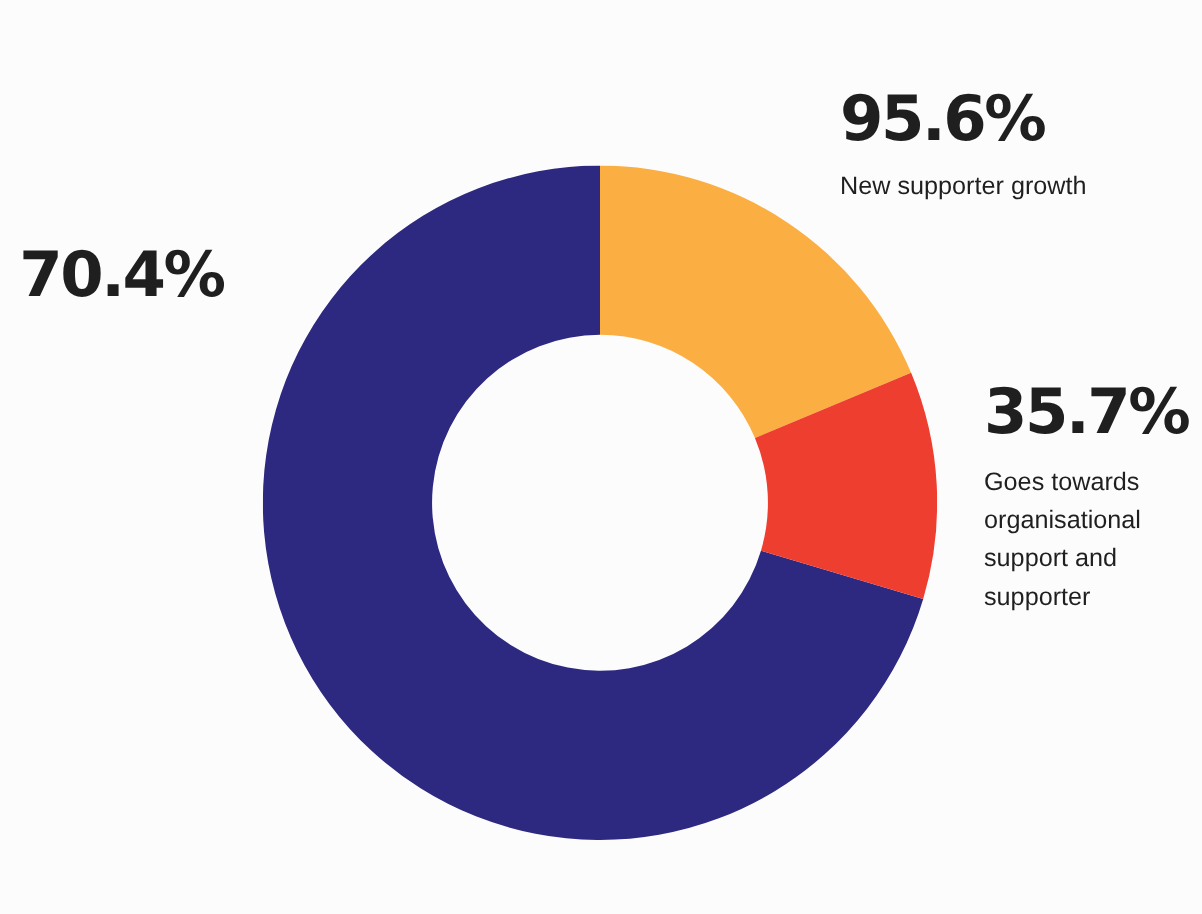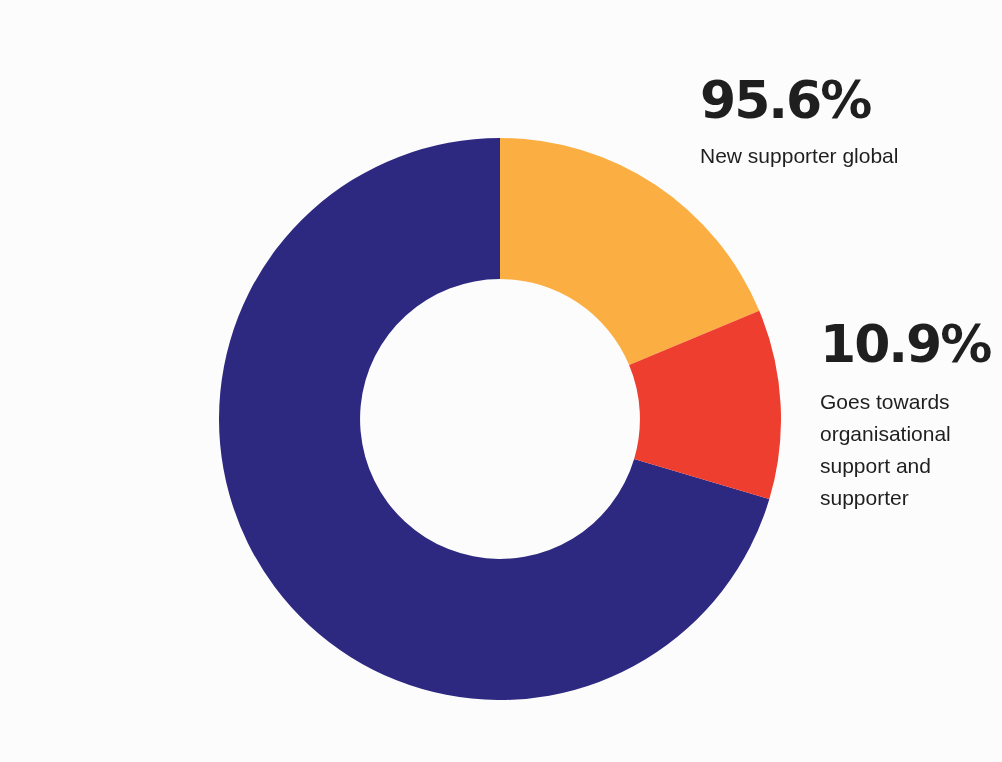--- a/index.html
+++ b/index.html
@@ -93,25 +93,26 @@
     <svg id="donut-svg" viewBox="0 0 562 562">
       <g id="slice-group">
           <path d="M 550.3446227138826 361.09041275406327 A 281 281 0 1 1 280.99999999999994 0 L 281 141.062 A 139.938 139.938 0 1 0 415.13362211151355 320.88502555152354 Z" fill="#2e2980"></path>
           <path d="M 281 0 A 281 281 0 0 1 540.2710399035022 172.65089817005156 L 410.1169778719441 227.04214728868567 A 139.938 139.938 0 0 0 281 141.062 Z" fill="#fbae41"></path>
           <path d="M 540.2710399035022 172.65089817005156 A 281 281 0 0 1 550.3446227138826 361.09041275406327 L 415.13362211151355 320.88502555152354 A 139.938 139.938 0 0 0 410.1169778719441 227.04214728868567 Z" fill="#ee3e2f"></path>
         </g>
     </svg>
   </div>
 
   <div class="callout" id="callout-climate">
+    <div class="pct">70.4%</div>
   </div>
 
   <div class="callout" id="callout-supporters">
     <div class="pct">95.6%</div>
-    <div class="desc">New supporter global</div>
+    <div class="desc">New supporter growth</div>
   </div>
 
   <div class="callout" id="callout-governance">
-    <div class="pct">10.9%</div>
+    <div class="pct">35.7%</div>
     <div class="desc">Goes towards organisational support and supporter</div>
   </div>
 
 </div>
 
 </body></html>

